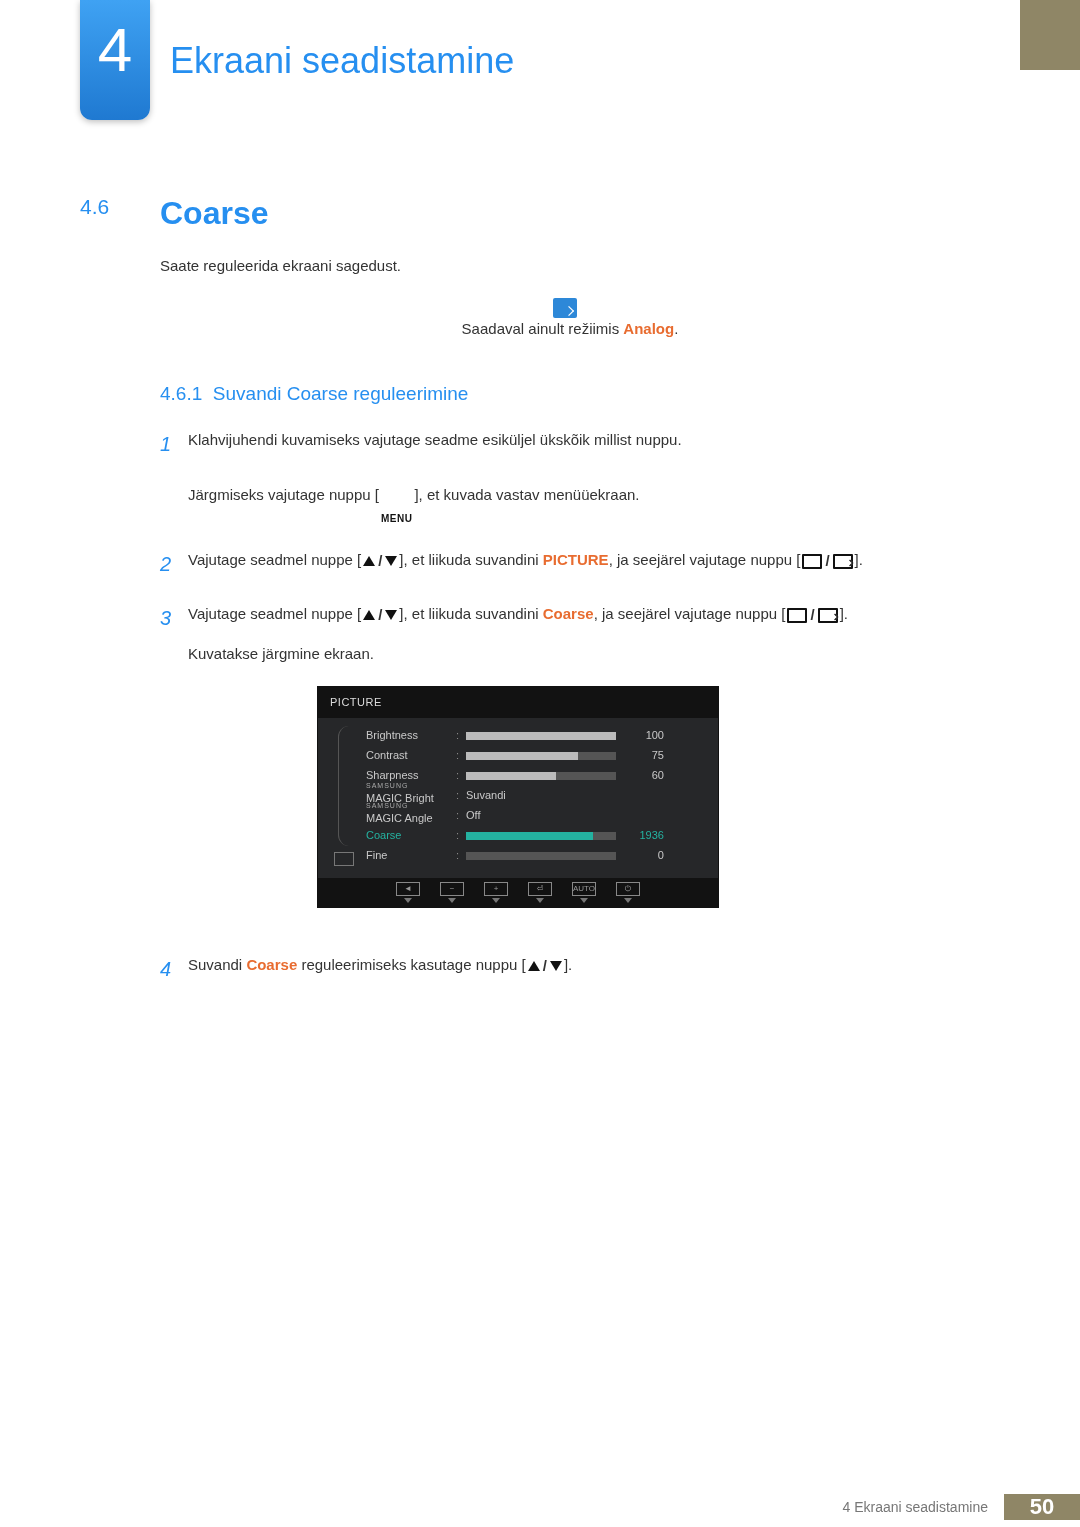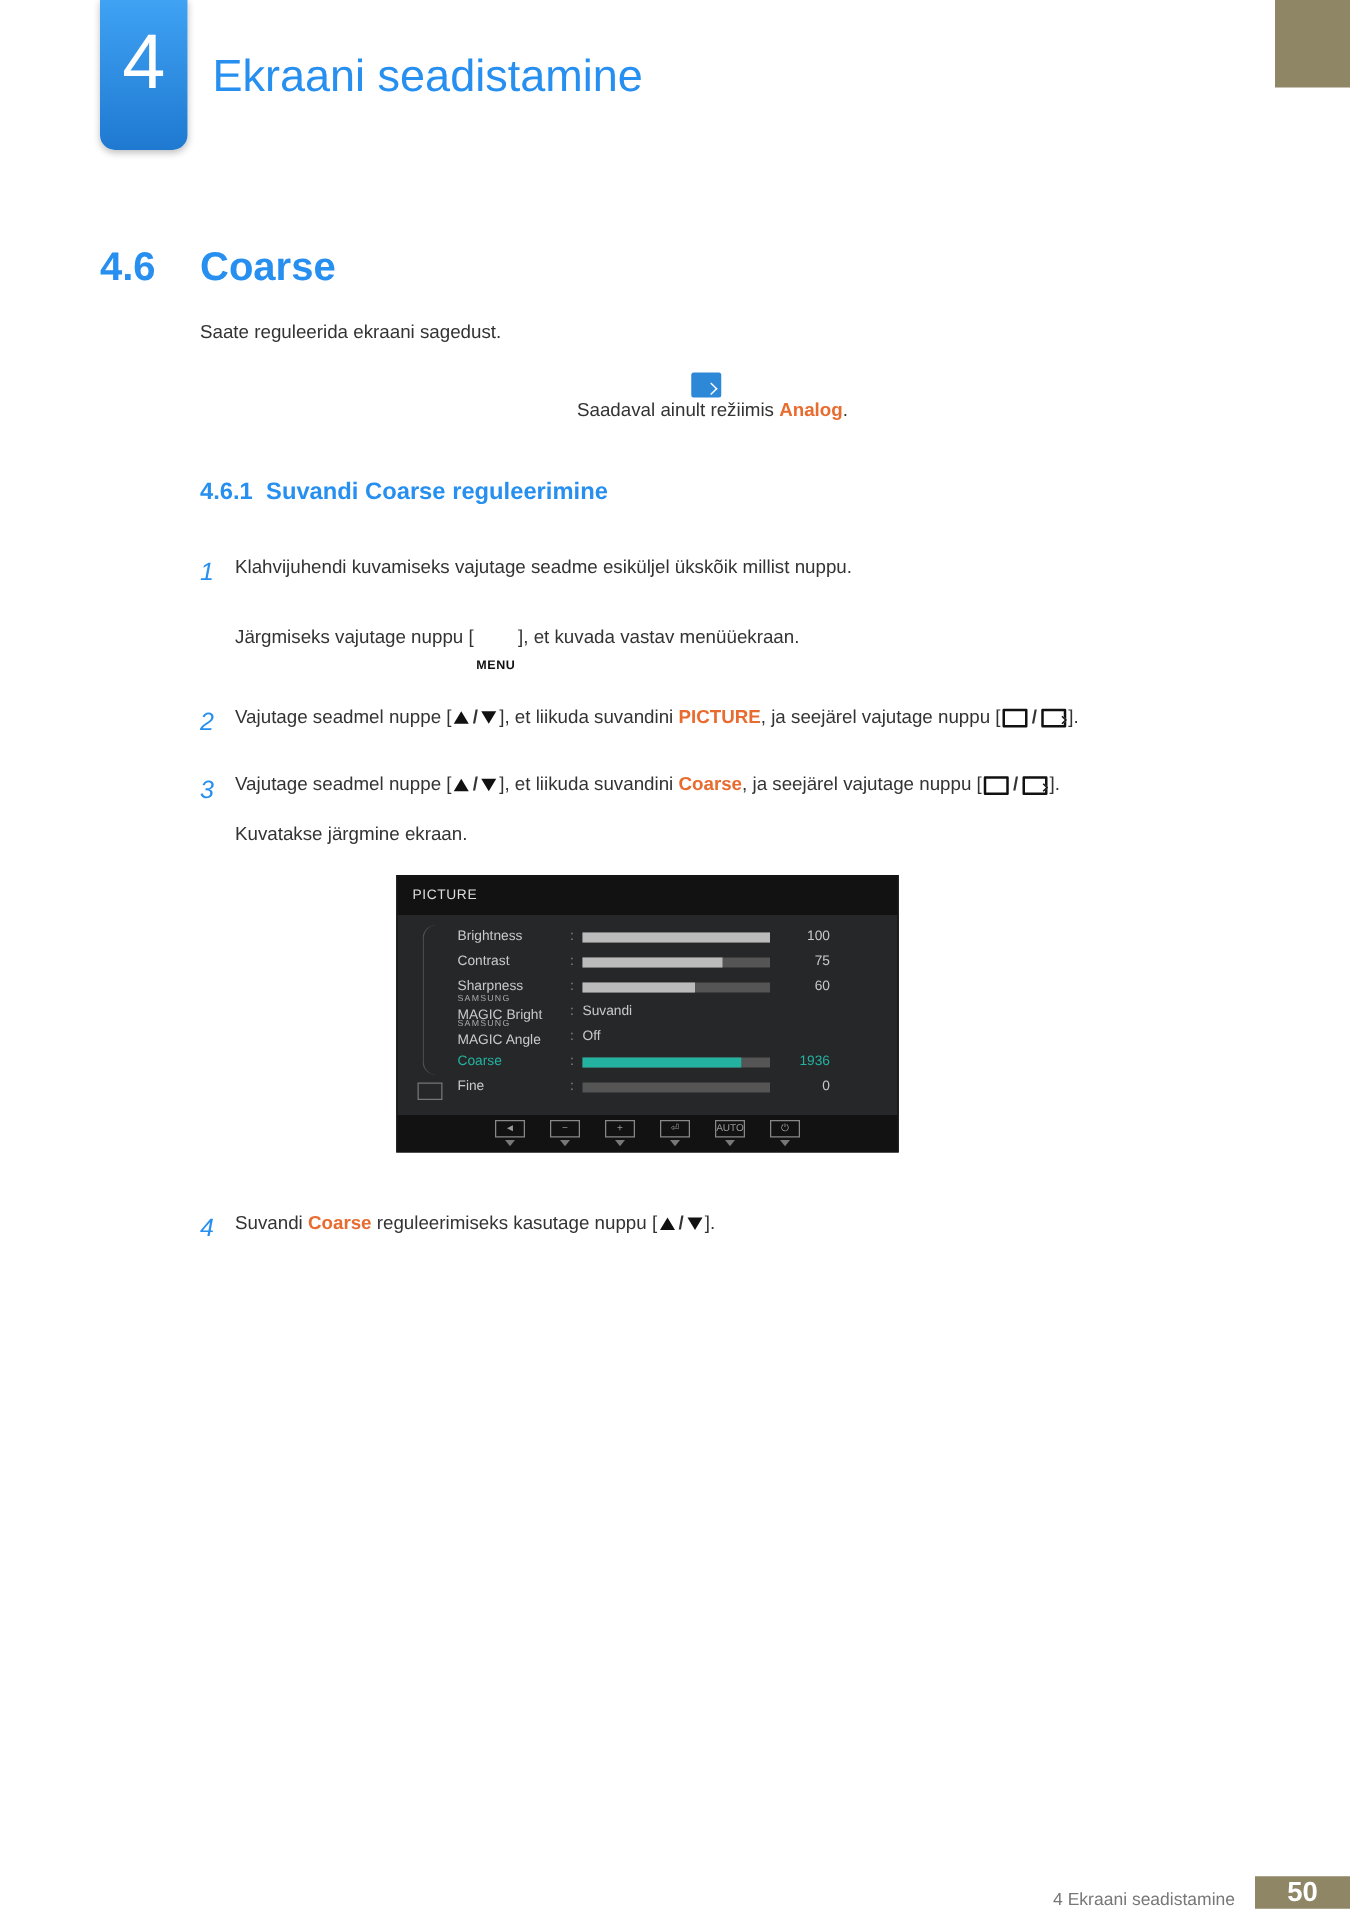--- a/index.html
+++ b/index.html
@@ -31,40 +31,40 @@
     color:#fff;font-size:62px;text-align:center;line-height:100px;
     box-shadow:0 2px 6px rgba(0,0,0,.25);
   }
   .chapter-title{
     position:absolute;left:170px;top:40px;
     color:var(--blue);font-size:36px;font-weight:500;
   }
   
   .section-num{
     position:absolute;left:80px;top:195px;color:var(--blue);
-    font-size:32px;font-weight:700;
+    font-size:21px;font-weight:400;
   }
   .section-title{
     position:absolute;left:160px;top:195px;color:var(--blue);
     font-size:32px;font-weight:600;
   }
   .body-area{
     position:absolute;left:160px;top:255px;width:820px;
     font-size:15px;line-height:1.5;color:#333;
   }
   .note-row{display:flex;align-items:center;margin-top:20px;flex-direction:column;}
   .note-icon{
     width:24px;height:20px;background:#2d88d8;border-radius:2px;margin-right:10px;
     position:relative;flex:none;
   }
   .note-icon::after{content:"";position:absolute;right:2px;bottom:1px;width:10px;height:10px;
     border-right:2px solid #fff;border-bottom:2px solid #fff;transform:rotate(-45deg) scale(.6);}
   .orange{color:var(--orange);font-weight:600;}
   .subsection{
-    color:var(--blue);font-size:19px;font-weight:700;margin-top:40px;margin-bottom:32px;
+    color:var(--blue);font-size:19px;font-weight:400;margin-top:40px;margin-bottom:18px;
   }
   ol.steps{list-style:none;padding:0;margin:0;}
   ol.steps>li{display:flex;margin-bottom:20px;line-height:1.7;}
   .step-num{color:var(--blue);font-style:italic;font-size:20px;width:28px;flex:none;}
 
   
   .inline-icon{
     display:inline-flex;align-items:center;justify-content:center;
     vertical-align:middle;height:16px;padding:0 2px;
   }
@@ -99,21 +99,21 @@
   .osd-val{width:40px;text-align:right;padding-left:8px;}
   .sel{color:var(--teal);}
   .sub{font-size:7px;letter-spacing:1px;display:block;line-height:.7;color:#aaa;}
   .osd-footer{background:#121212;padding:4px 0;display:flex;justify-content:center;gap:20px;}
   .osd-fbtn{display:flex;flex-direction:column;align-items:center;gap:2px;color:#999;}
   .osd-fbtn .box{width:22px;height:12px;border:1px solid #888;display:flex;align-items:center;justify-content:center;font-size:8px;}
   .osd-fbtn .caret{width:0;height:0;border-left:4px solid transparent;border-right:4px solid transparent;border-top:5px solid #777;}
 
   
   .footer{
-    position:absolute;left:0;right:0;bottom:0;height:40px;display:flex;justify-content:flex-end;align-items:flex-end;
+    position:absolute;left:0;right:0;bottom:0;height:40px;display:flex;justify-content:flex-end;align-items:center;
   }
   .footer-text{display:flex;align-items:center;padding:0 16px;color:#777;font-size:14px;}
   .footer-page{width:76px;background:var(--olive);color:#fff;display:flex;align-items:center;justify-content:center;font-size:22px;font-weight:600;}
 </style>
 </head>
 <body>
 
 <div class="sidebar-right"></div>
 
 <div class="chapter-tab">4</div>

